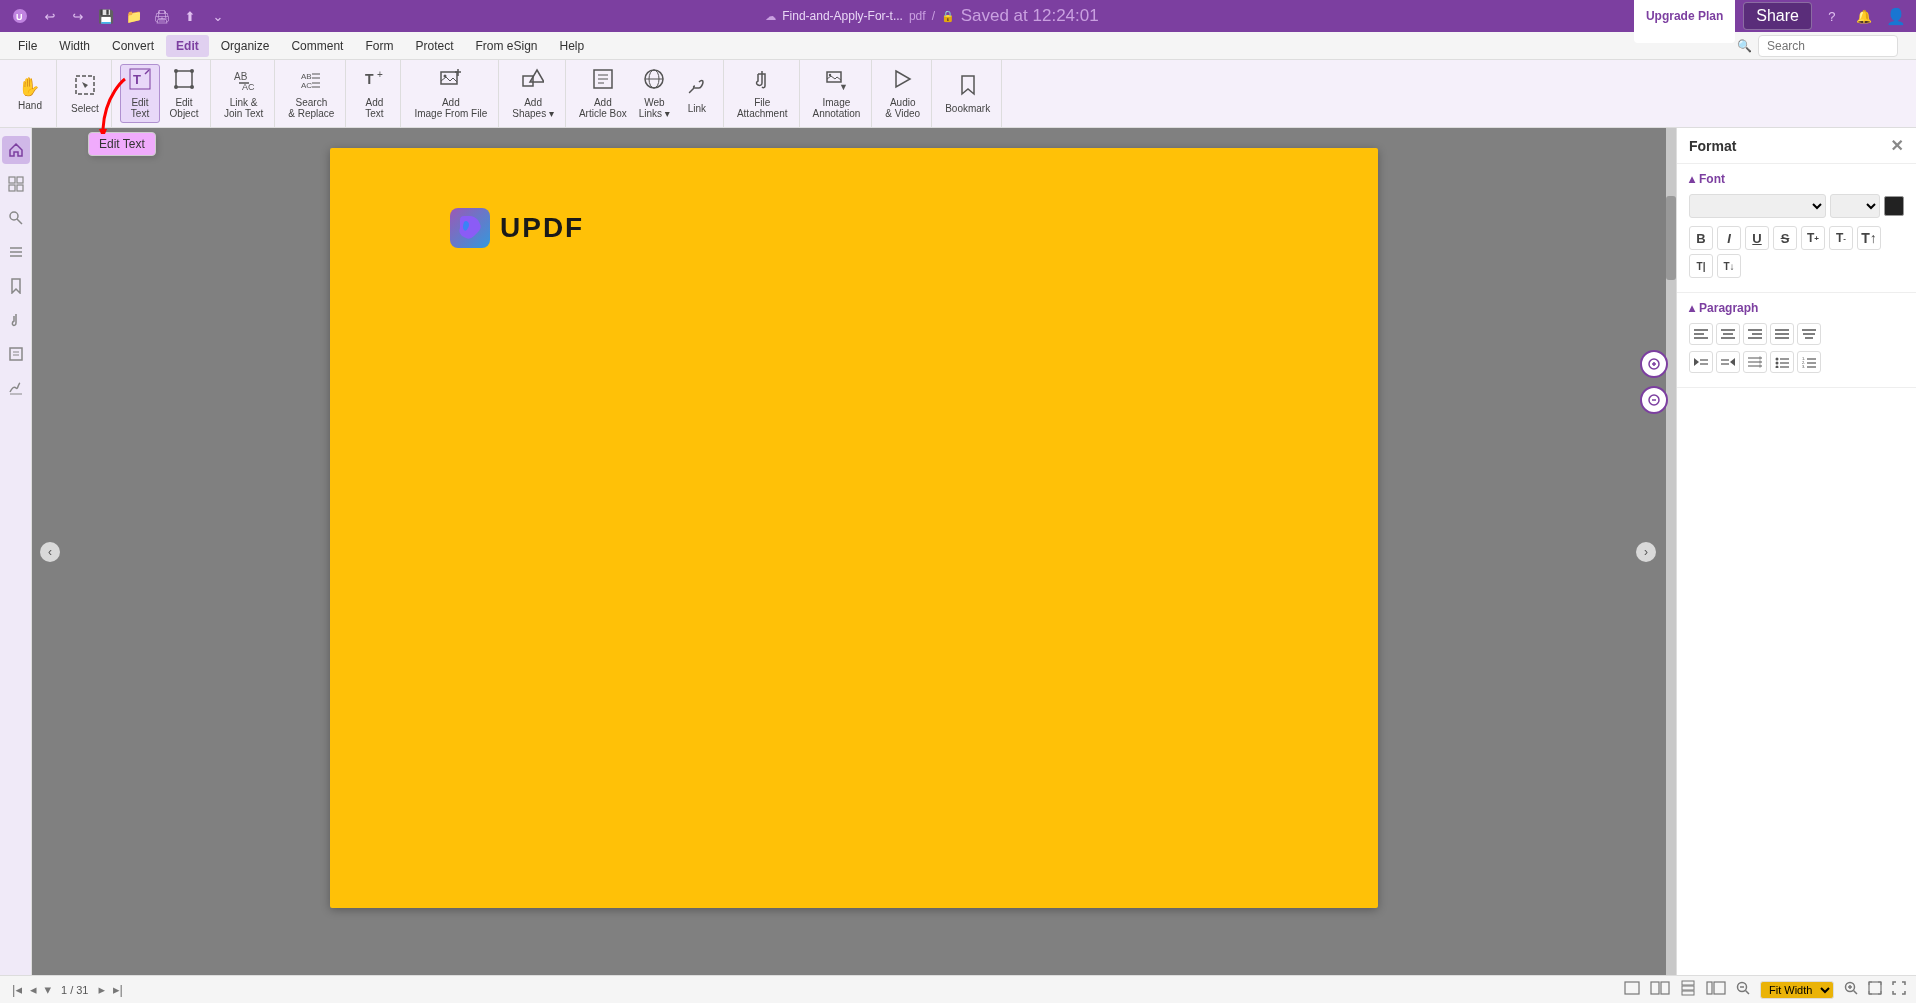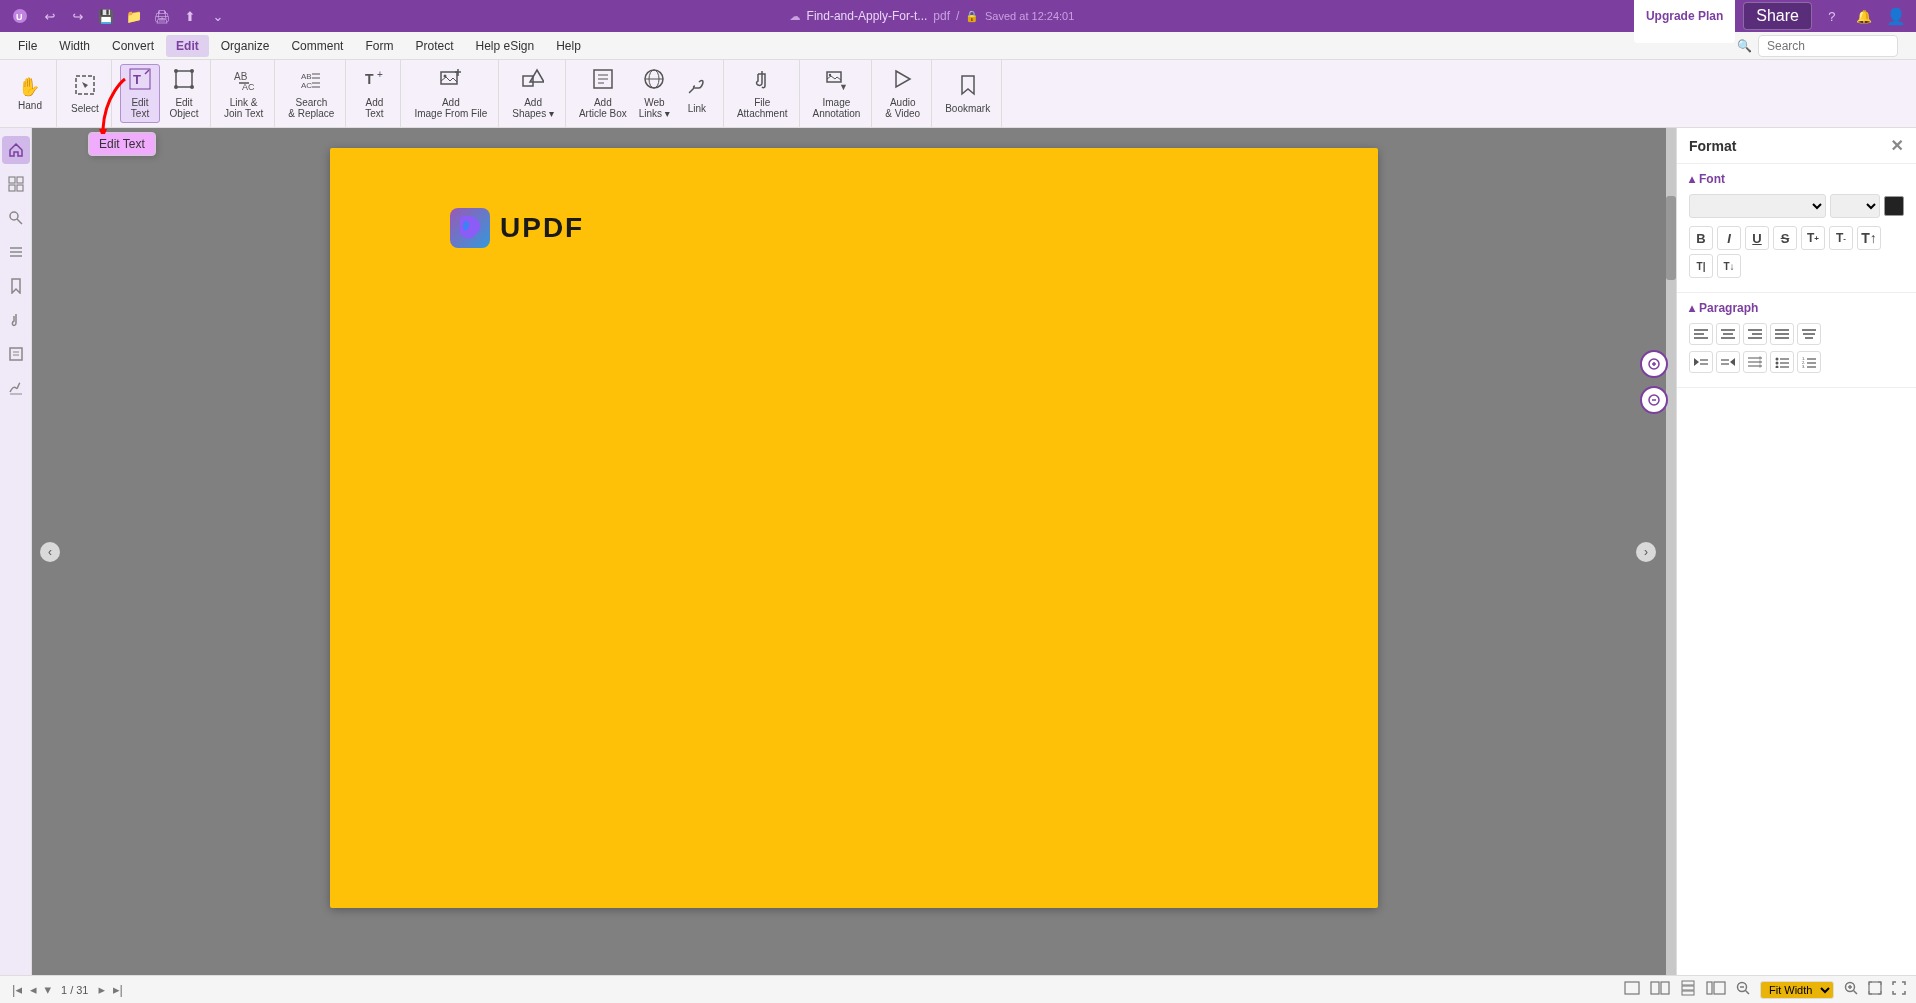--- a/index.html
+++ b/index.html
@@ -16,21 +16,21 @@
       color: white;
     }
     .title-bar-left { display: flex; align-items: center; gap: 6px; }
     .title-bar-center { display: flex; align-items: center; gap: 6px; font-size: 12px; color: #e8d5f5; }
     .title-bar-right { display: flex; align-items: center; gap: 8px; }
     .title-bar-actions { display: flex; gap: 4px; }
     .tb-action { width: 24px; height: 24px; display: flex; align-items: center; justify-content: center; border-radius: 4px; cursor: pointer; color: #e0c0f0; font-size: 13px; }
     .upgrade-btn { background: white; color: #7c3fa0; border: none; padding: 20px 12px; border-radius: 4px; font-size: 12px; font-weight: 600; cursor: pointer; }
     .share-btn { background: #5a2d7a; color: white; border: 1px solid rgba(255,255,255,0.3); padding: 4px 12px; border-radius: 4px; font-size: 16px; cursor: pointer; }
     .cloud-icon { font-size: 11px; color: #c9a0e0; }
-    .saved-text { font-size: 11px; color: #c9a0e0; }
+    .saved-text { font-size: 17px; color: #c9a0e0; }
 
     
     .menu-bar {
       height: 28px;
       background: #f5f5f5;
       display: flex;
       align-items: center;
       padding: 0 8px;
       border-bottom: 1px solid #ddd;
       gap: 2px;
@@ -438,21 +438,21 @@
 
 <div class="menu-bar">
   <div class="menu-item">File</div>
   <div class="menu-item">Width</div>
   <div class="menu-item">Convert</div>
   <div class="menu-item active">Edit</div>
   <div class="menu-item">Organize</div>
   <div class="menu-item">Comment</div>
   <div class="menu-item">Form</div>
   <div class="menu-item">Protect</div>
-  <div class="menu-item">Help eSign</div>
+  <div class="menu-item">From eSign</div>
   <div class="menu-item">Help</div>
   <div class="search-bar">
     <span style="color:#888;">🔍</span>
     <input class="search-input" type="text" placeholder="Search" style="">
   </div>
 </div>
 
 <div class="ribbon">
 
   <div class="ribbon-group">

